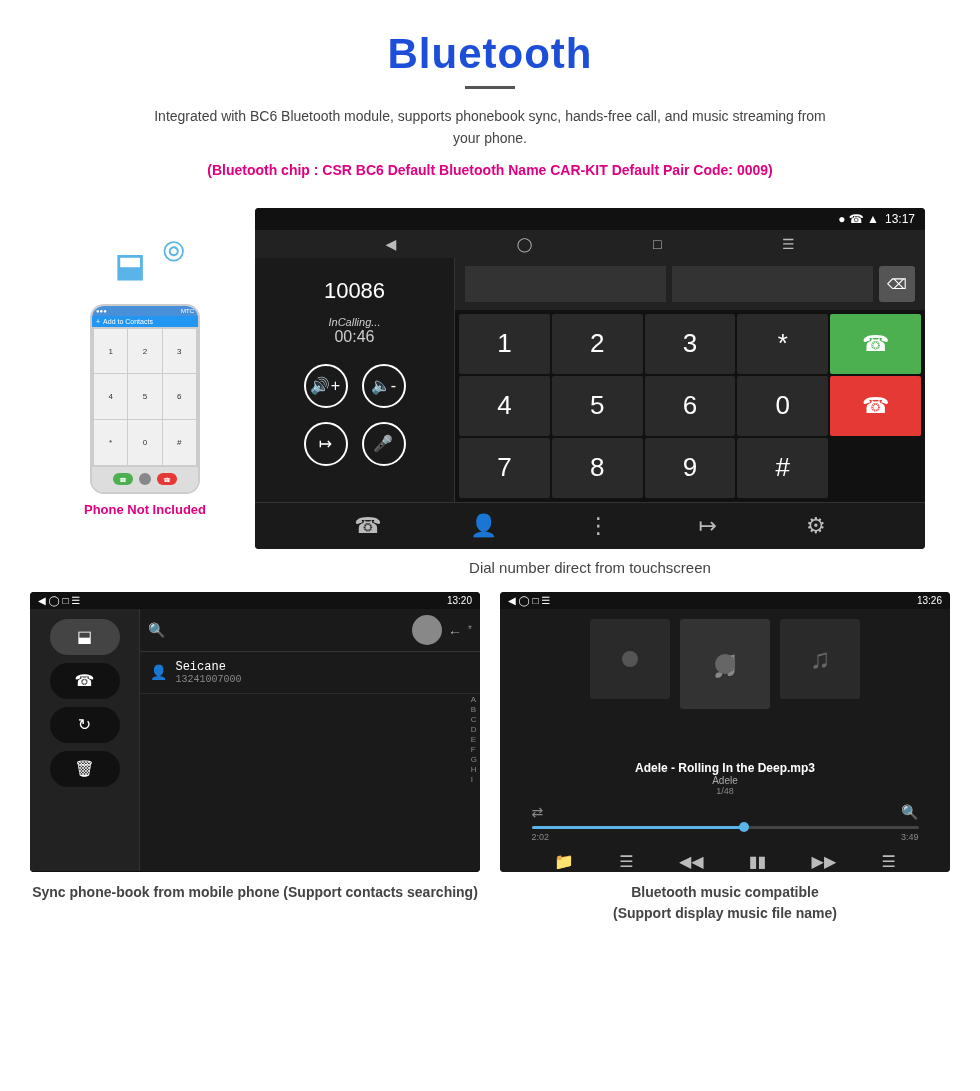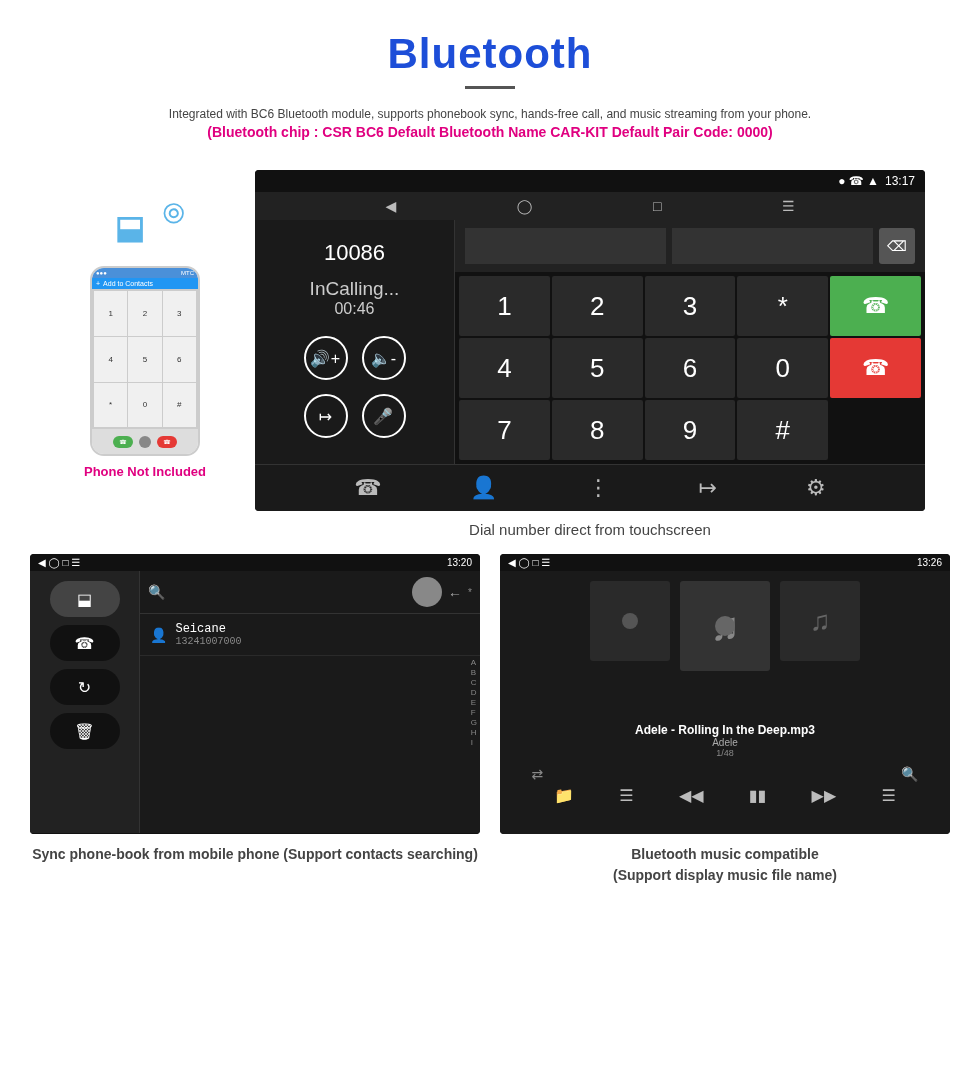--- a/index.html
+++ b/index.html
@@ -22,25 +22,25 @@
       color: #1d4ed8;
       letter-spacing: 1px;
     }
     .title-underline {
       width: 50px;
       height: 3px;
       background: #555;
       margin: 8px auto 16px;
     }
     .subtitle {
-      font-size: 12px;
+      font-size: 14px;
       color: #444;
       line-height: 1.6;
       max-width: 700px;
-      margin: 0 auto 0;
+      margin: 0 auto 12px;
     }
     .chip-info {
       font-size: 14px;
       color: #e00080;
       font-weight: bold;
       margin-bottom: 10px;
     }
 
     
     .main-section {
@@ -178,22 +178,23 @@
       padding: 20px 10px;
       color: white;
       border-right: 1px solid #333;
     }
     .dial-number-display {
       font-size: 22px;
       color: white;
       margin-bottom: 12px;
     }
     .dial-status-text {
-      font-size: 19px;
+      font-size: 11px;
       color: #ccc;
+      font-style: italic;
     }
     .dial-timer {
       font-size: 16px;
       color: #ccc;
       margin-bottom: 18px;
     }
     .dial-controls {
       display: flex;
       gap: 14px;
       margin-bottom: 14px;
@@ -538,21 +539,21 @@
       font-weight: bold;
     }
   </style>
 </head>
 <body>
 
 <div class="page-header">
   <h1 class="page-title">Bluetooth</h1>
   <div class="title-underline"></div>
   <p class="subtitle">Integrated with BC6 Bluetooth module, supports phonebook sync, hands-free call, and music streaming from your phone.</p>
-  <p class="chip-info">(Bluetooth chip : CSR BC6    Default Bluetooth Name CAR-KIT    Default Pair Code: 0000)</p>
+  <p class="chip-info">(Bluetooth chip : CSR BC6    Default Bluetooth Name CAR-KIT    Default Pair Code: 0009)</p>
 </div>
 
 <div class="main-section">
 
   <div class="phone-side">
     <div style="position:relative; width:80px; height:60px; margin-bottom:6px;">
       <span class="signal-waves" style="position:absolute;right:0;top:0;">⦾</span>
       <span class="bt-sym" style="position:absolute;left:10px;top:8px;">⬓</span>
     </div>
     <div class="phone-body">
@@ -735,20 +736,30 @@
         </div>
         <div class="music-song-info">
           <div class="music-song-title">Adele - Rolling In the Deep.mp3</div>
           <div class="music-artist">Adele</div>
           <div class="music-track-info">1/48</div>
         </div>
         <div class="music-icons-row">
           <span>⇄</span>
           <span>🔍</span>
         </div>
+        <div class="music-progress">
+          <div class="music-progress-bar">
+            <div class="music-progress-fill"></div>
+            <div class="music-progress-dot"></div>
+          </div>
+          <div class="music-time-row">
+            <span>2:02</span>
+            <span>3:49</span>
+          </div>
+        </div>
         <div class="music-controls-row">
           <span>📁</span>
           <span>☰</span>
           <span>◀◀</span>
           <span>▮▮</span>
           <span>▶▶</span>
           <span>☰</span>
         </div>
       </div>
     </div>

